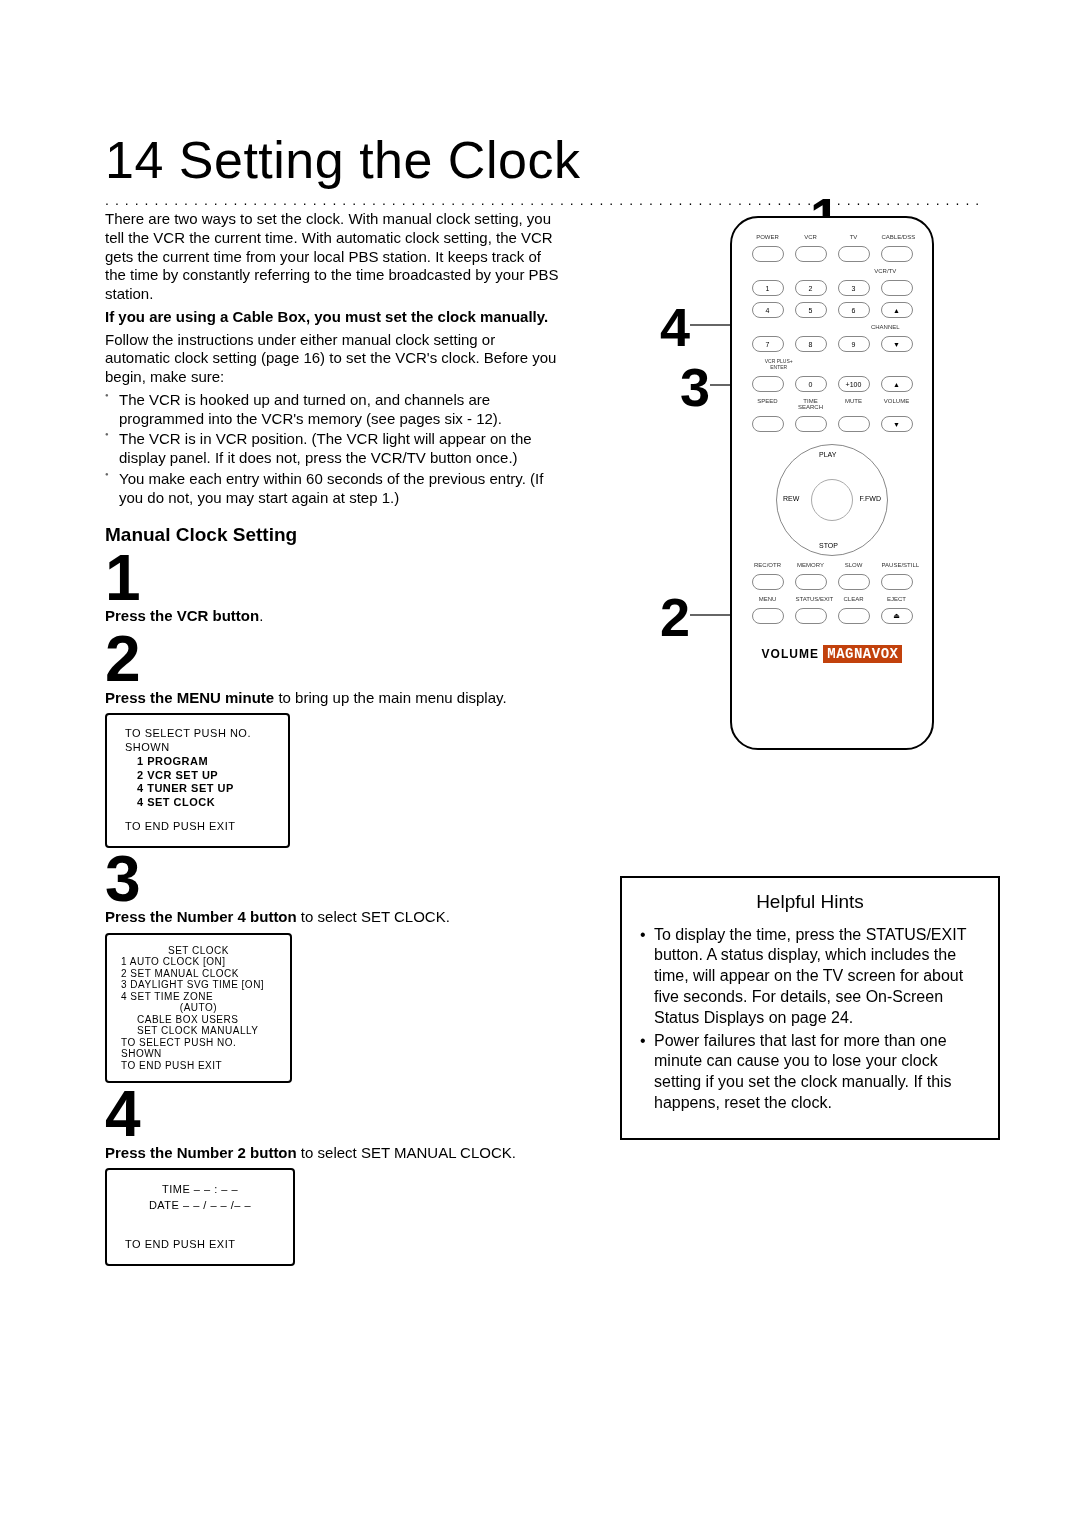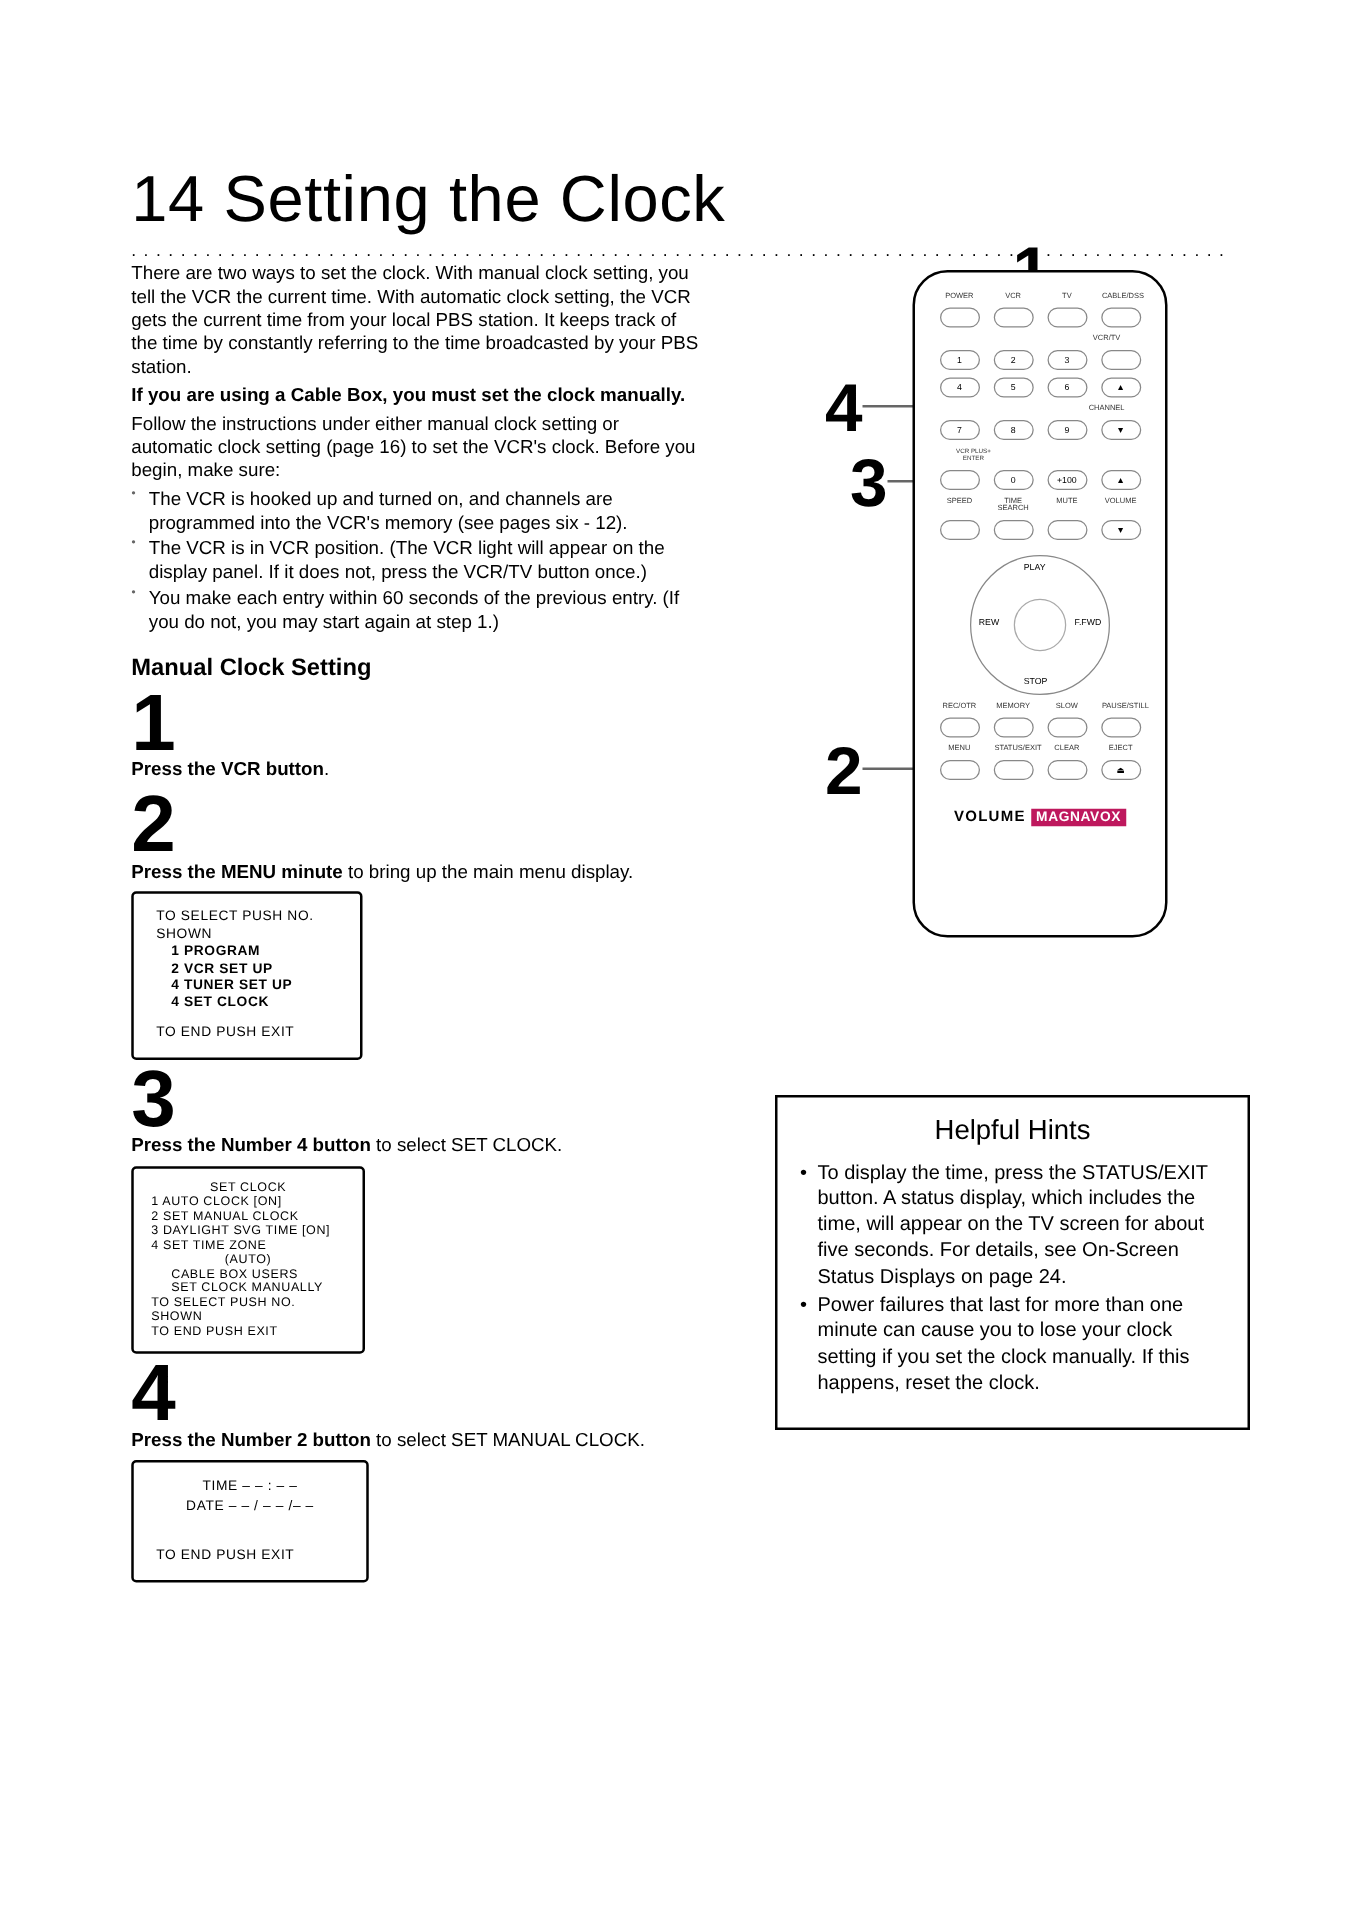--- a/index.html
+++ b/index.html
@@ -90,21 +90,21 @@
     font-size: 16px;
     line-height: 1.3;
     width: 340px;
     position: absolute;
     top: 670px;
     left: 30px;
   }
   .hints h2 {
     text-align: center;
     font-weight: 400;
-    font-size: 22px;
+    font-size: 19px;
     margin: 0 0 10px 0;
   }
   .hbul {
     padding-left: 14px;
     position: relative;
     margin: 2px 0;
   }
   .hbul::before {
     content: "•";
     position: absolute;
@@ -171,23 +171,24 @@
   }
   .jog span { position: absolute; }
   .logo {
     text-align: center;
     font-size: 12px;
     margin-top: 22px;
     font-weight: bold;
     letter-spacing: 1px;
   }
   .logo .mag {
-    background: #be185d; color: #fff;
-    font-size: 11px; padding: 1px 4px;
+    background: #c2410c; color: #fff;
+    font-size: 14px; padding: 1px 4px;
     letter-spacing: .5px;
+    font-family: Liberation Mono, monospace;
   }
 </style>
 </head>
 <body>
 
 <div class="page">
   <div class="title">
     <span>14</span>
     <span>Setting the Clock</span>
   </div>

